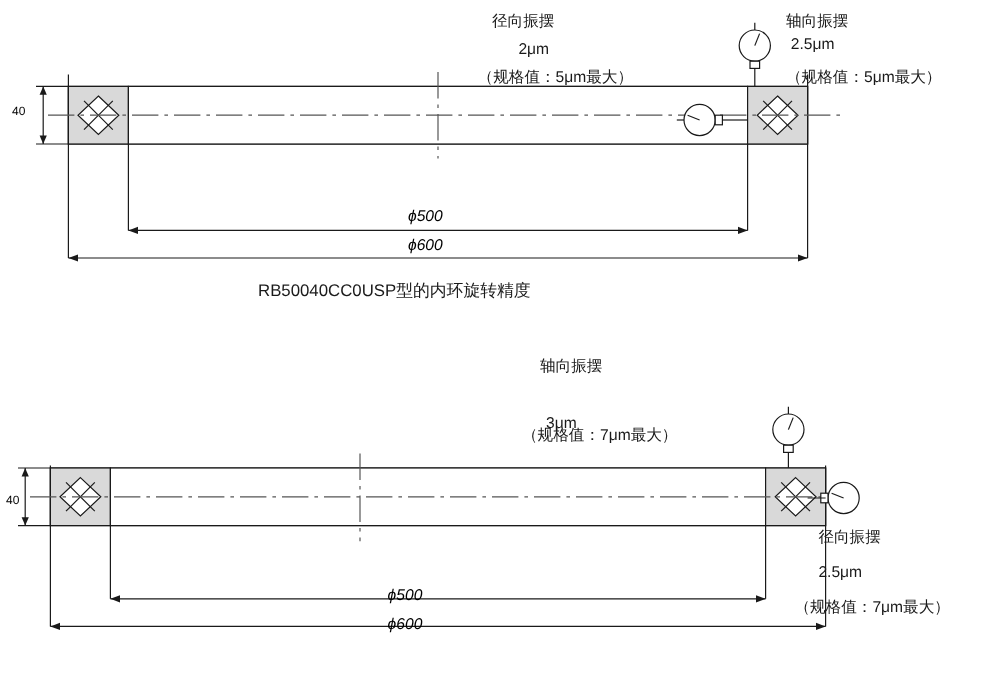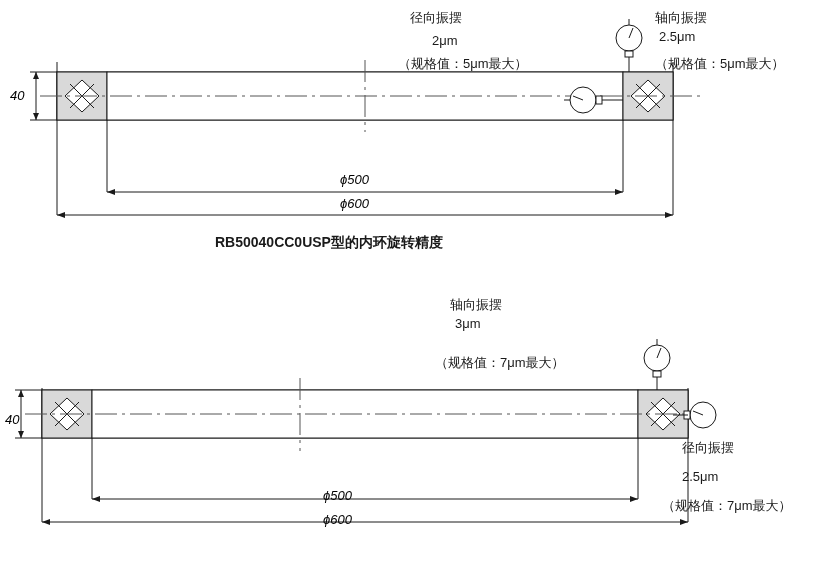--- a/index.html
+++ b/index.html
@@ -35,23 +35,22 @@
     color: #1a1a1a;
   }
   .dim-label {
     position: absolute;
     font-size: 13px;
     white-space: nowrap;
     font-style: italic;
   }
   .small-left {
     position: absolute;
-    font-size: 13px;
-    white-space: nowrap;
-    font-style: italic;
+    font-size: 10px;
+    white-space: nowrap;
   }
   svg { display: block; }
 </style>
 </head>
 <body>
 
 <div class="stage">
 
   <svg width="839" height="270" style="position:absolute; left:0; top:0;">
     <g stroke="#1a1a1a" fill="none" stroke-width="1">
@@ -121,21 +120,21 @@
 
   <div class="txt" style="left:655px; top:10px;">轴向振摆</div>
   <div class="txt" style="left:659px; top:29px;">2.5μm</div>
   <div class="txt" style="left:655px; top:56px;">（规格值：5μm最大）</div>
 
   <div class="small-left" style="left:10px; top:88px;">40</div>
 
   <div class="dim-label" style="left:340px; top:172px;">ϕ500</div>
   <div class="dim-label" style="left:340px; top:196px;">ϕ600</div>
 
-  <div class="caption" style="left:215px; top:234px;font-weight:bold;">RB50040CC0USP型的内环旋转精度</div>
+  <div class="caption" style="left:215px; top:234px;">RB50040CC0USP型的内环旋转精度</div>
 
   <svg width="839" height="290" style="position:absolute; left:0; top:293px;">
     <g stroke="#1a1a1a" fill="none" stroke-width="1">
 
       <line x1="42" y1="95" x2="42" y2="229"></line>
       <line x1="688" y1="95" x2="688" y2="229"></line>
       <line x1="92" y1="128" x2="92" y2="206"></line>
       <line x1="638" y1="128" x2="638" y2="206"></line>
 
       <rect x="42" y="97" width="646" height="48" fill="#ffffff"></rect>
@@ -182,21 +181,21 @@
 
       <circle cx="703" cy="122" r="13" fill="#ffffff"></circle>
       <line x1="703" y1="122" x2="693" y2="118"></line>
       <line x1="690" y1="122" x2="684" y2="122"></line>
       <rect x="684" y="118" width="6" height="8" fill="#ffffff"></rect>
       <line x1="688" y1="122" x2="673" y2="122"></line>
     </g>
   </svg>
 
   <div class="txt" style="left:450px; top:297px;">轴向振摆</div>
-  <div class="txt" style="left:455px; top:316px;">3μm</div>
+  <div class="txt" style="left:455px; top:345px;">3μm</div>
   <div class="txt" style="left:435px; top:355px;">（规格值：7μm最大）</div>
 
   <div class="txt" style="left:682px; top:440px;">径向振摆</div>
   <div class="txt" style="left:682px; top:469px;">2.5μm</div>
   <div class="txt" style="left:662px; top:498px;">（规格值：7μm最大）</div>
 
   <div class="small-left" style="left:5px; top:412px;">40</div>
 
   <div class="dim-label" style="left:323px; top:488px;">ϕ500</div>
   <div class="dim-label" style="left:323px; top:512px;">ϕ600</div>

